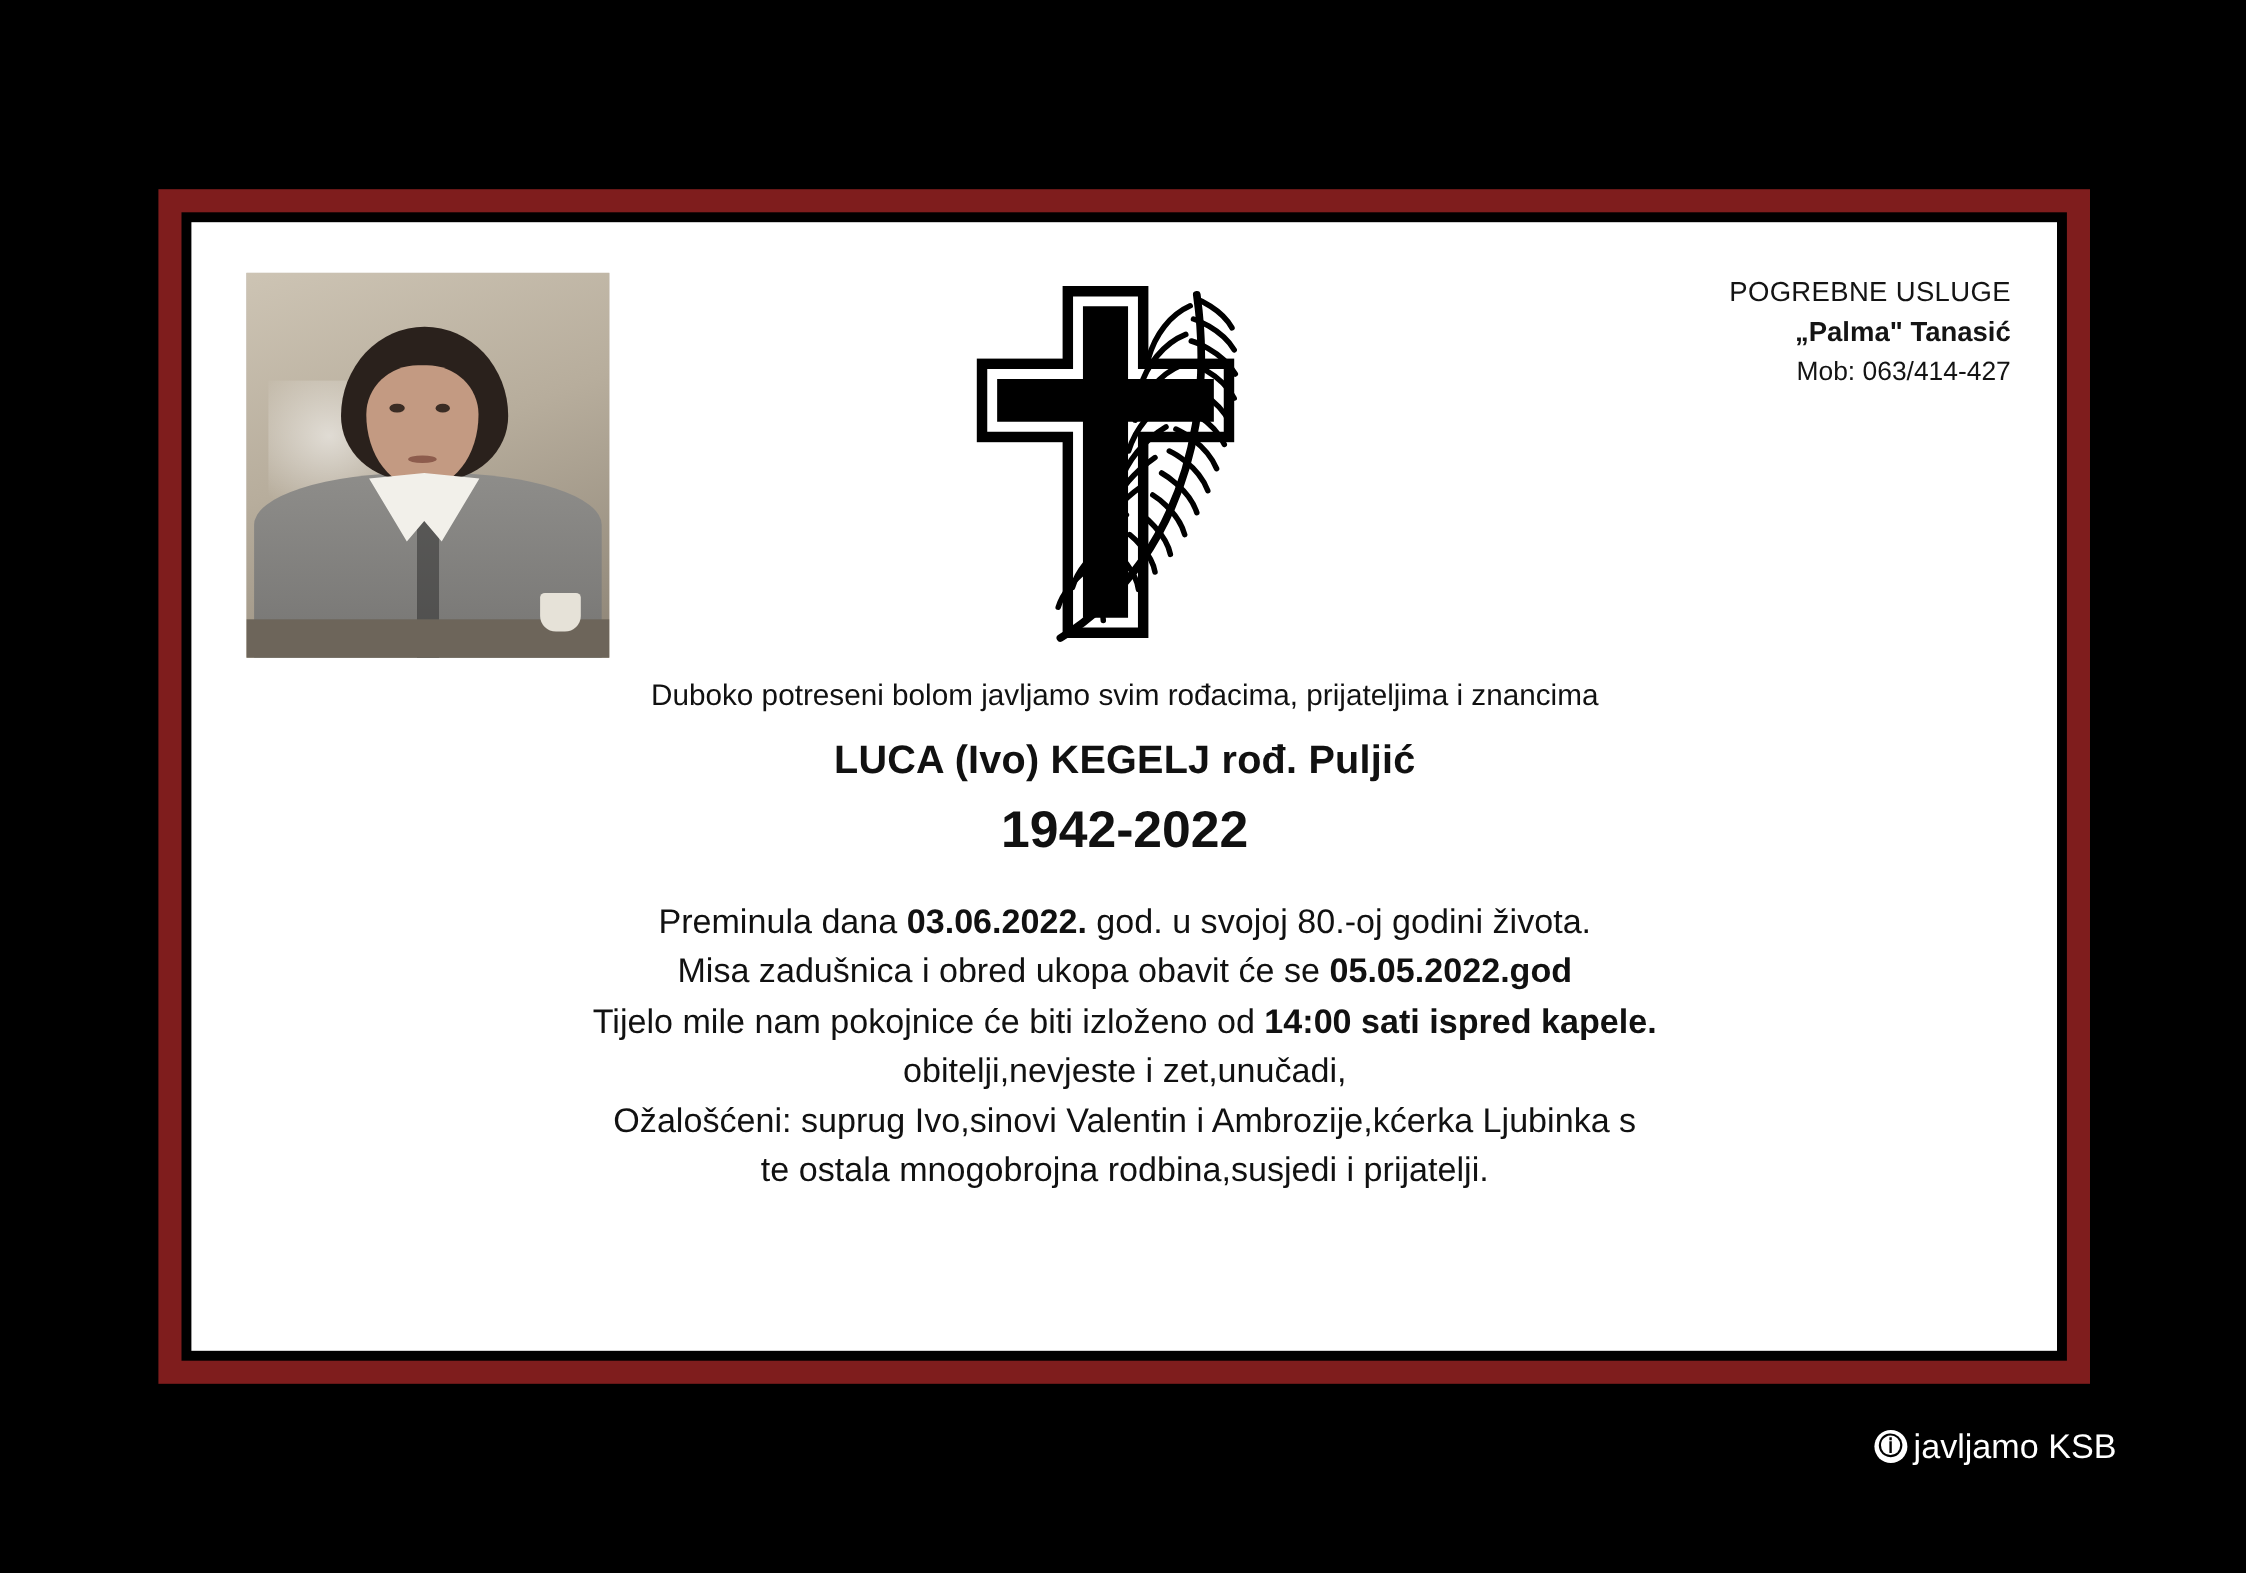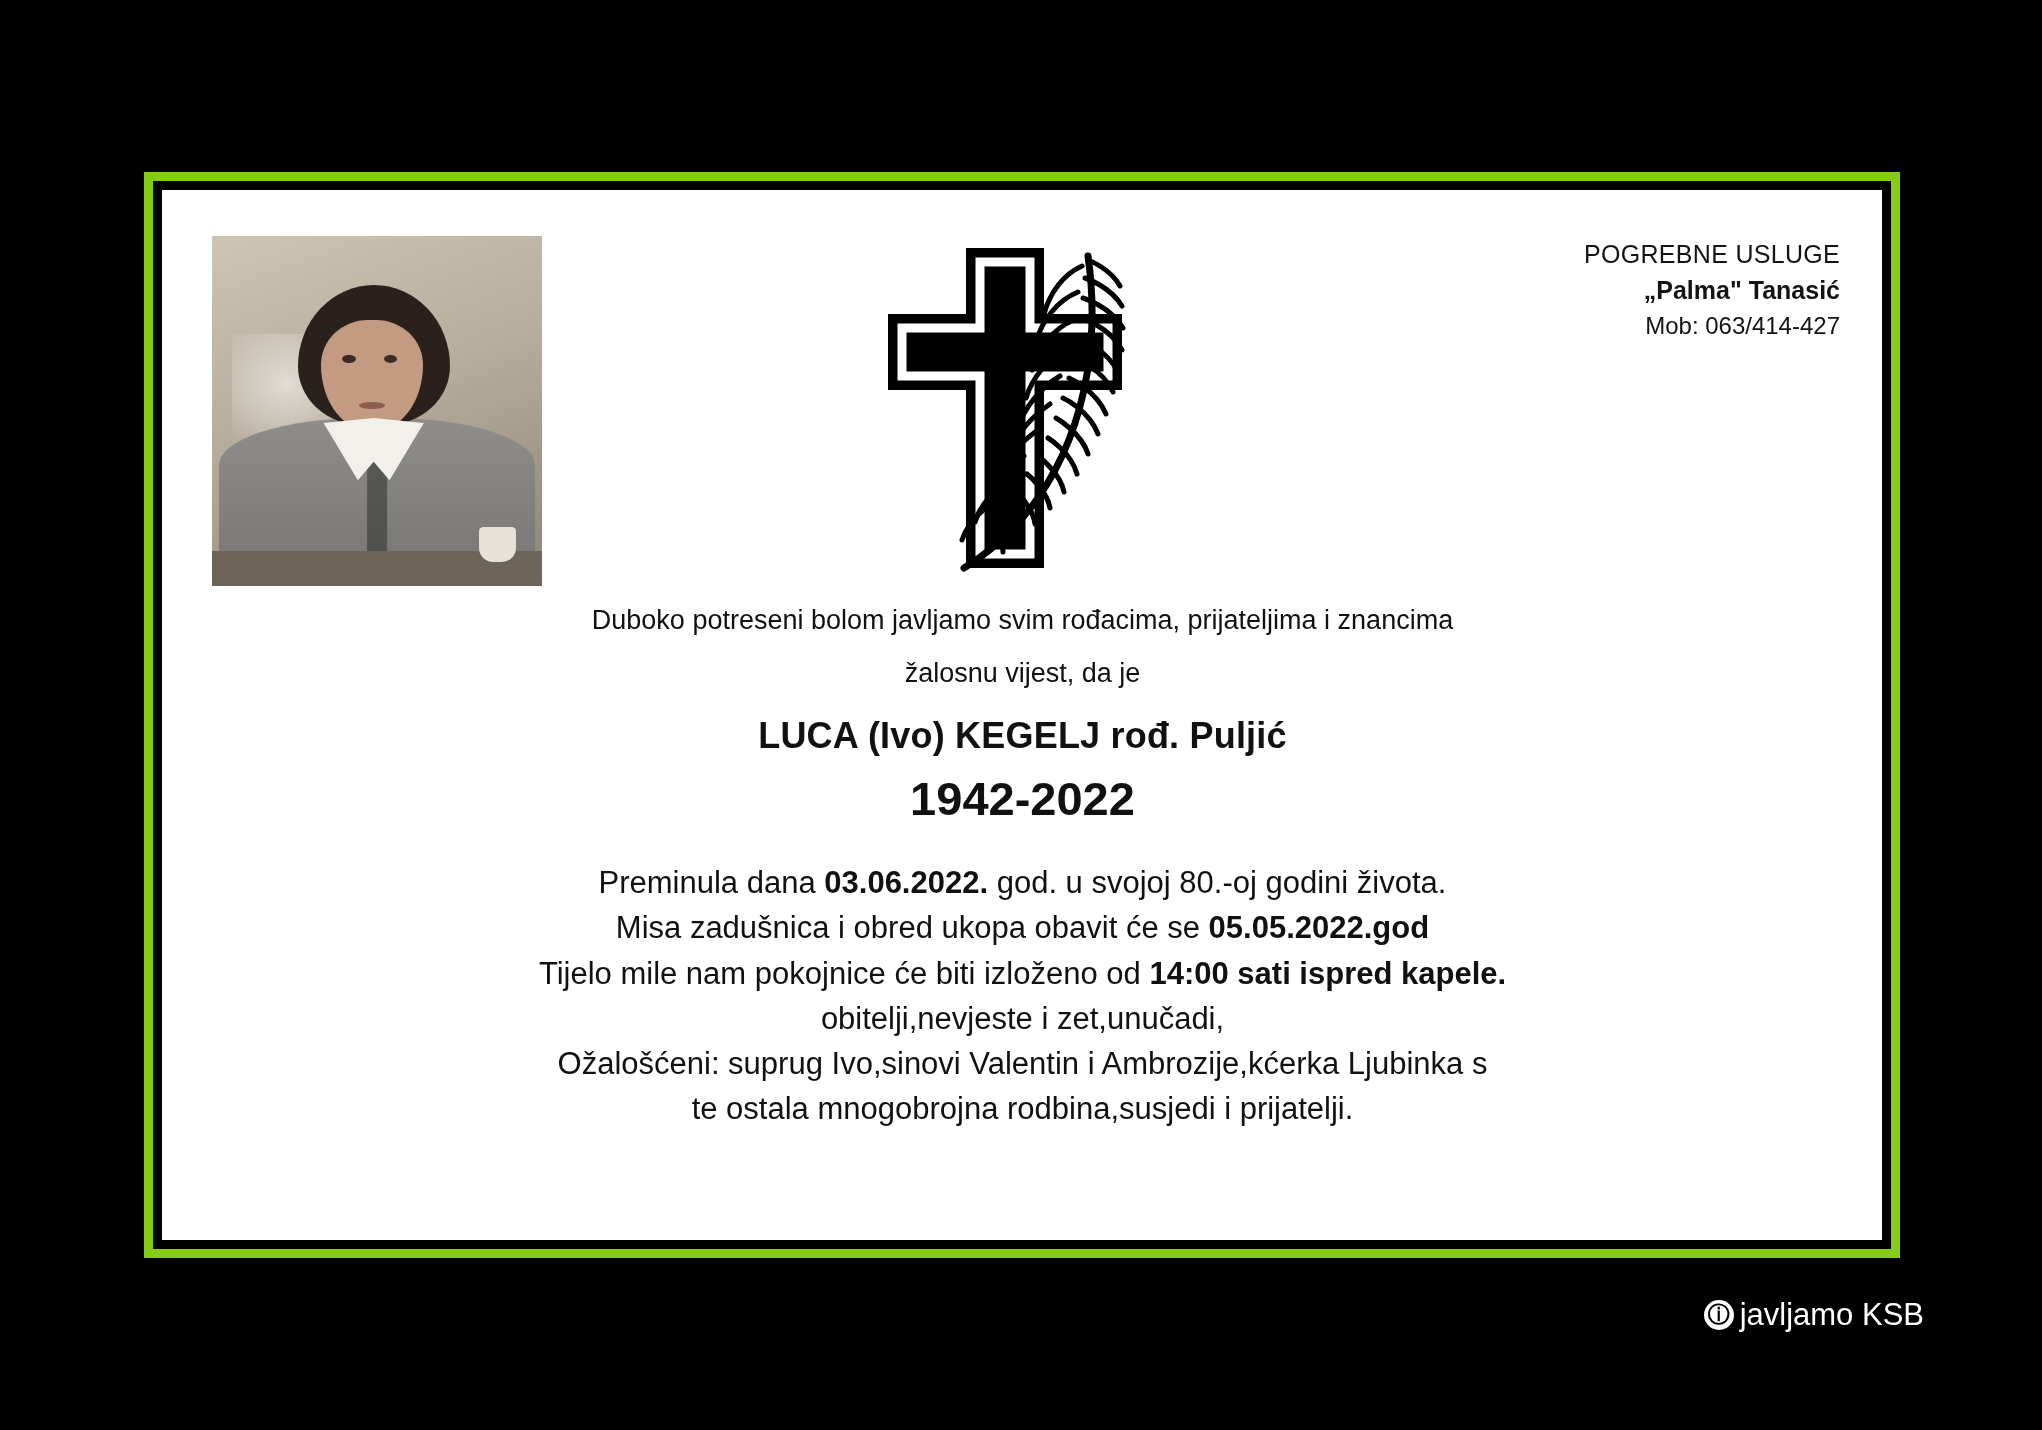--- a/index.html
+++ b/index.html
@@ -27,23 +27,23 @@
     width: 1800px;
     height: 1130px;
     background: #000000;
     box-sizing: border-box;
     padding: 22px;
   }
 
   #obituary-inner-border {
     width: 100%;
     height: 100%;
-    background: #84cc16;
+    background: #7f1d1d;
     box-sizing: border-box;
-    padding: 9px;
+    padding: 21px;
   }
 
   #obituary-sheet {
     position: relative;
     width: 100%;
     height: 100%;
     background: #000000;
     box-sizing: border-box;
     padding: 9px;
   }
@@ -320,21 +320,20 @@
                 <path d="M186 200 C166 214 152 232 147 250"></path>
                 <path d="M172 226 C153 240 140 256 135 272"></path>
                 <path d="M157 250 C139 263 127 278 123 292"></path>
                 <path d="M141 272 C125 284 114 297 110 310"></path>
               </g>
             </svg>
           </div>
 
           <div id="body-text">
             <div class="intro-1">Duboko potreseni bolom javljamo svim rođacima, prijateljima i znancima</div>
-            <div class="intro-2">žalosnu vijest, da je</div>
             <div id="deceased-name">LUCA (Ivo) KEGELJ rođ. Puljić</div>
             <div id="deceased-years">1942-2022</div>
             <div id="detail-lines">
                 <div class="detail-line"><span>Preminula dana </span><b>03.06.2022.</b><span> god. u svojoj 80.-oj godini života.</span></div>
                 <div class="detail-line"><span>Misa zadušnica i obred ukopa obavit će se </span><b>05.05.2022.god</b></div>
                 <div class="detail-line"><span>Tijelo mile nam pokojnice će biti izloženo od </span><b>14:00 sati ispred kapele.</b></div>
                 <div class="detail-line"><span>obitelji,nevjeste i zet,unučadi,</span></div>
                 <div class="detail-line"><span>Ožalošćeni: suprug Ivo,sinovi Valentin i Ambrozije,kćerka Ljubinka s</span></div>
                 <div class="detail-line"><span>te ostala mnogobrojna rodbina,susjedi i prijatelji.</span></div>
               </div>

